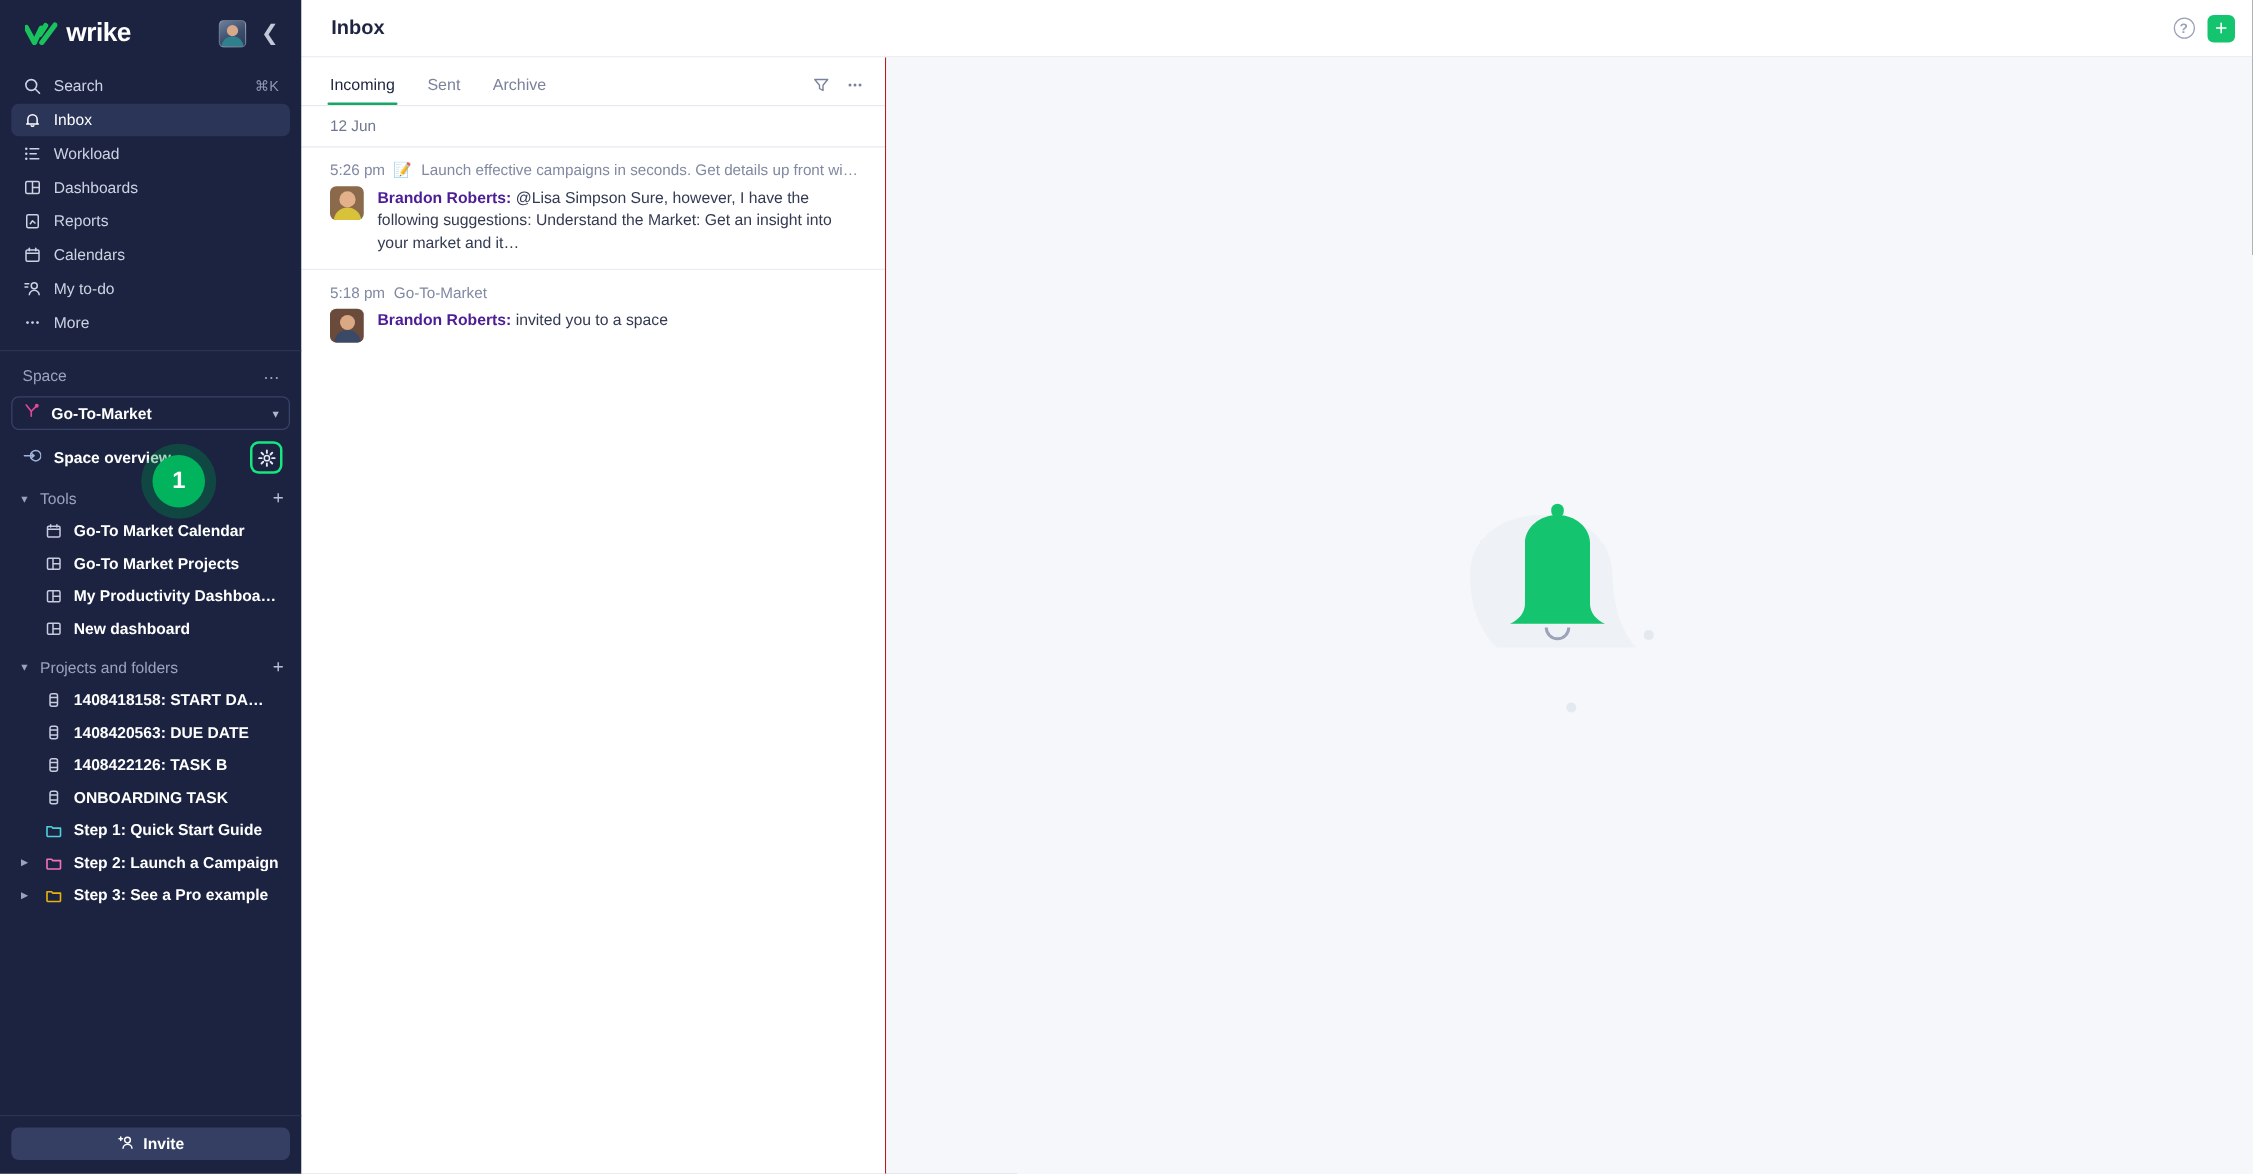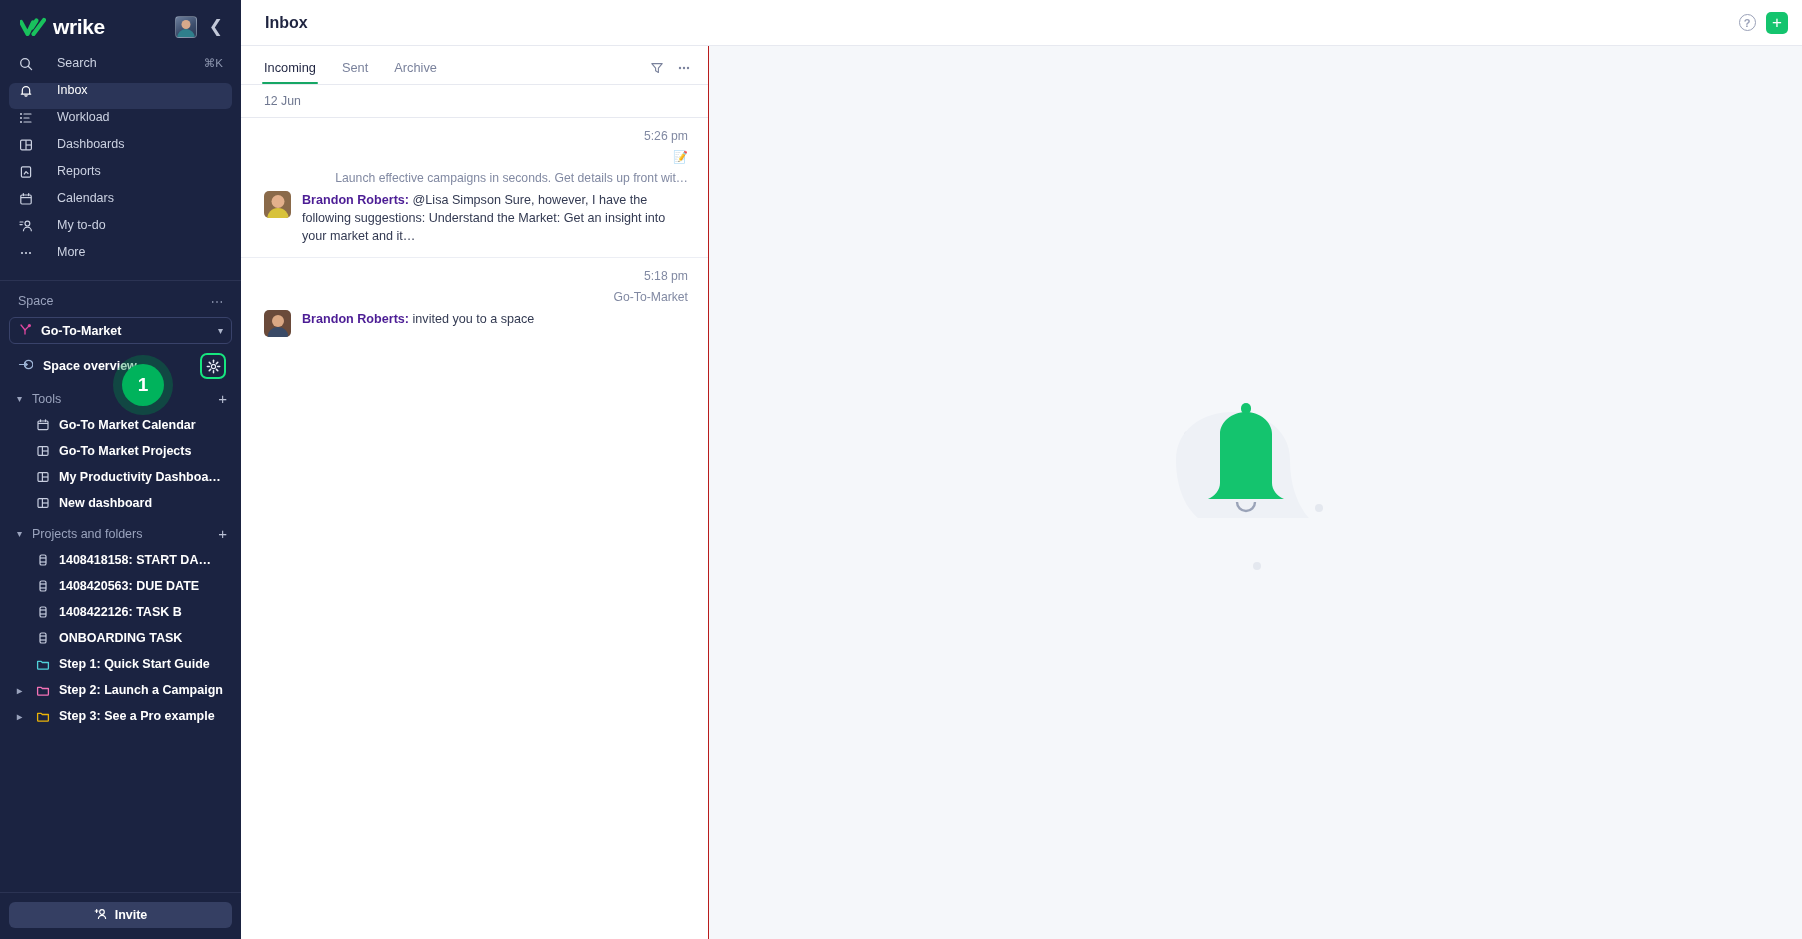--- a/index.html
+++ b/index.html
@@ -58,22 +58,22 @@
     background:#2f7f8c;
   }
   .collapse-btn {
     color: #c2c8d8; font-size: 17px; line-height: 1;
     padding: 2px 4px; cursor: pointer;
   }
 
   .nav-list { padding: 3px 9px 0 9px; }
   .nav-item {
     height: 26px;
-    display: flex; 
-    gap: 24px;
+    display: flex; align-items: center;
+    gap: 10px;
     padding: 0 9px;
     border-radius: 6px;
     color: #ccd2e2;
     font-size: 12.5px;
     cursor: pointer;
     margin-bottom: 1px;
     position: relative;
   }
   .nav-item.active { background: #2b3558; color: #fff; }
   .nav-item .ico { width: 15px; height: 15px; flex: 0 0 15px; display:flex; align-items:center; justify-content:center;}
@@ -266,25 +266,24 @@
     padding-left: 23px;
     font-size: 12.3px; color: #6f7790;
     border-bottom: 1px solid #e7e9f0;
   }
 
   .msg {
     padding: 11px 20px 0 23px;
     border-bottom: 1px solid #eceef4;
   }
   .msg-meta {
-    display: flex; align-items: flex-end; gap: 7px;
+    display: flex; align-items: flex-start; gap: 7px;
     font-size: 12.2px; color: #8189a2;
     white-space: nowrap; overflow: hidden;
     margin-bottom: 6px;
-    flex-direction: column;
   }
   .msg-meta .tm { color: #8189a2; flex: 0 0 auto; }
   .msg-meta .emoji { font-size: 12px; }
   .msg-meta .subj {
     overflow: hidden; text-overflow: ellipsis; white-space: nowrap;
   }
   .msg-body { display: flex; gap: 11px; padding-bottom: 12px; }
   .av {
     width: 27px; height: 27px; border-radius: 5px;
     flex: 0 0 27px; overflow: hidden; position: relative;

